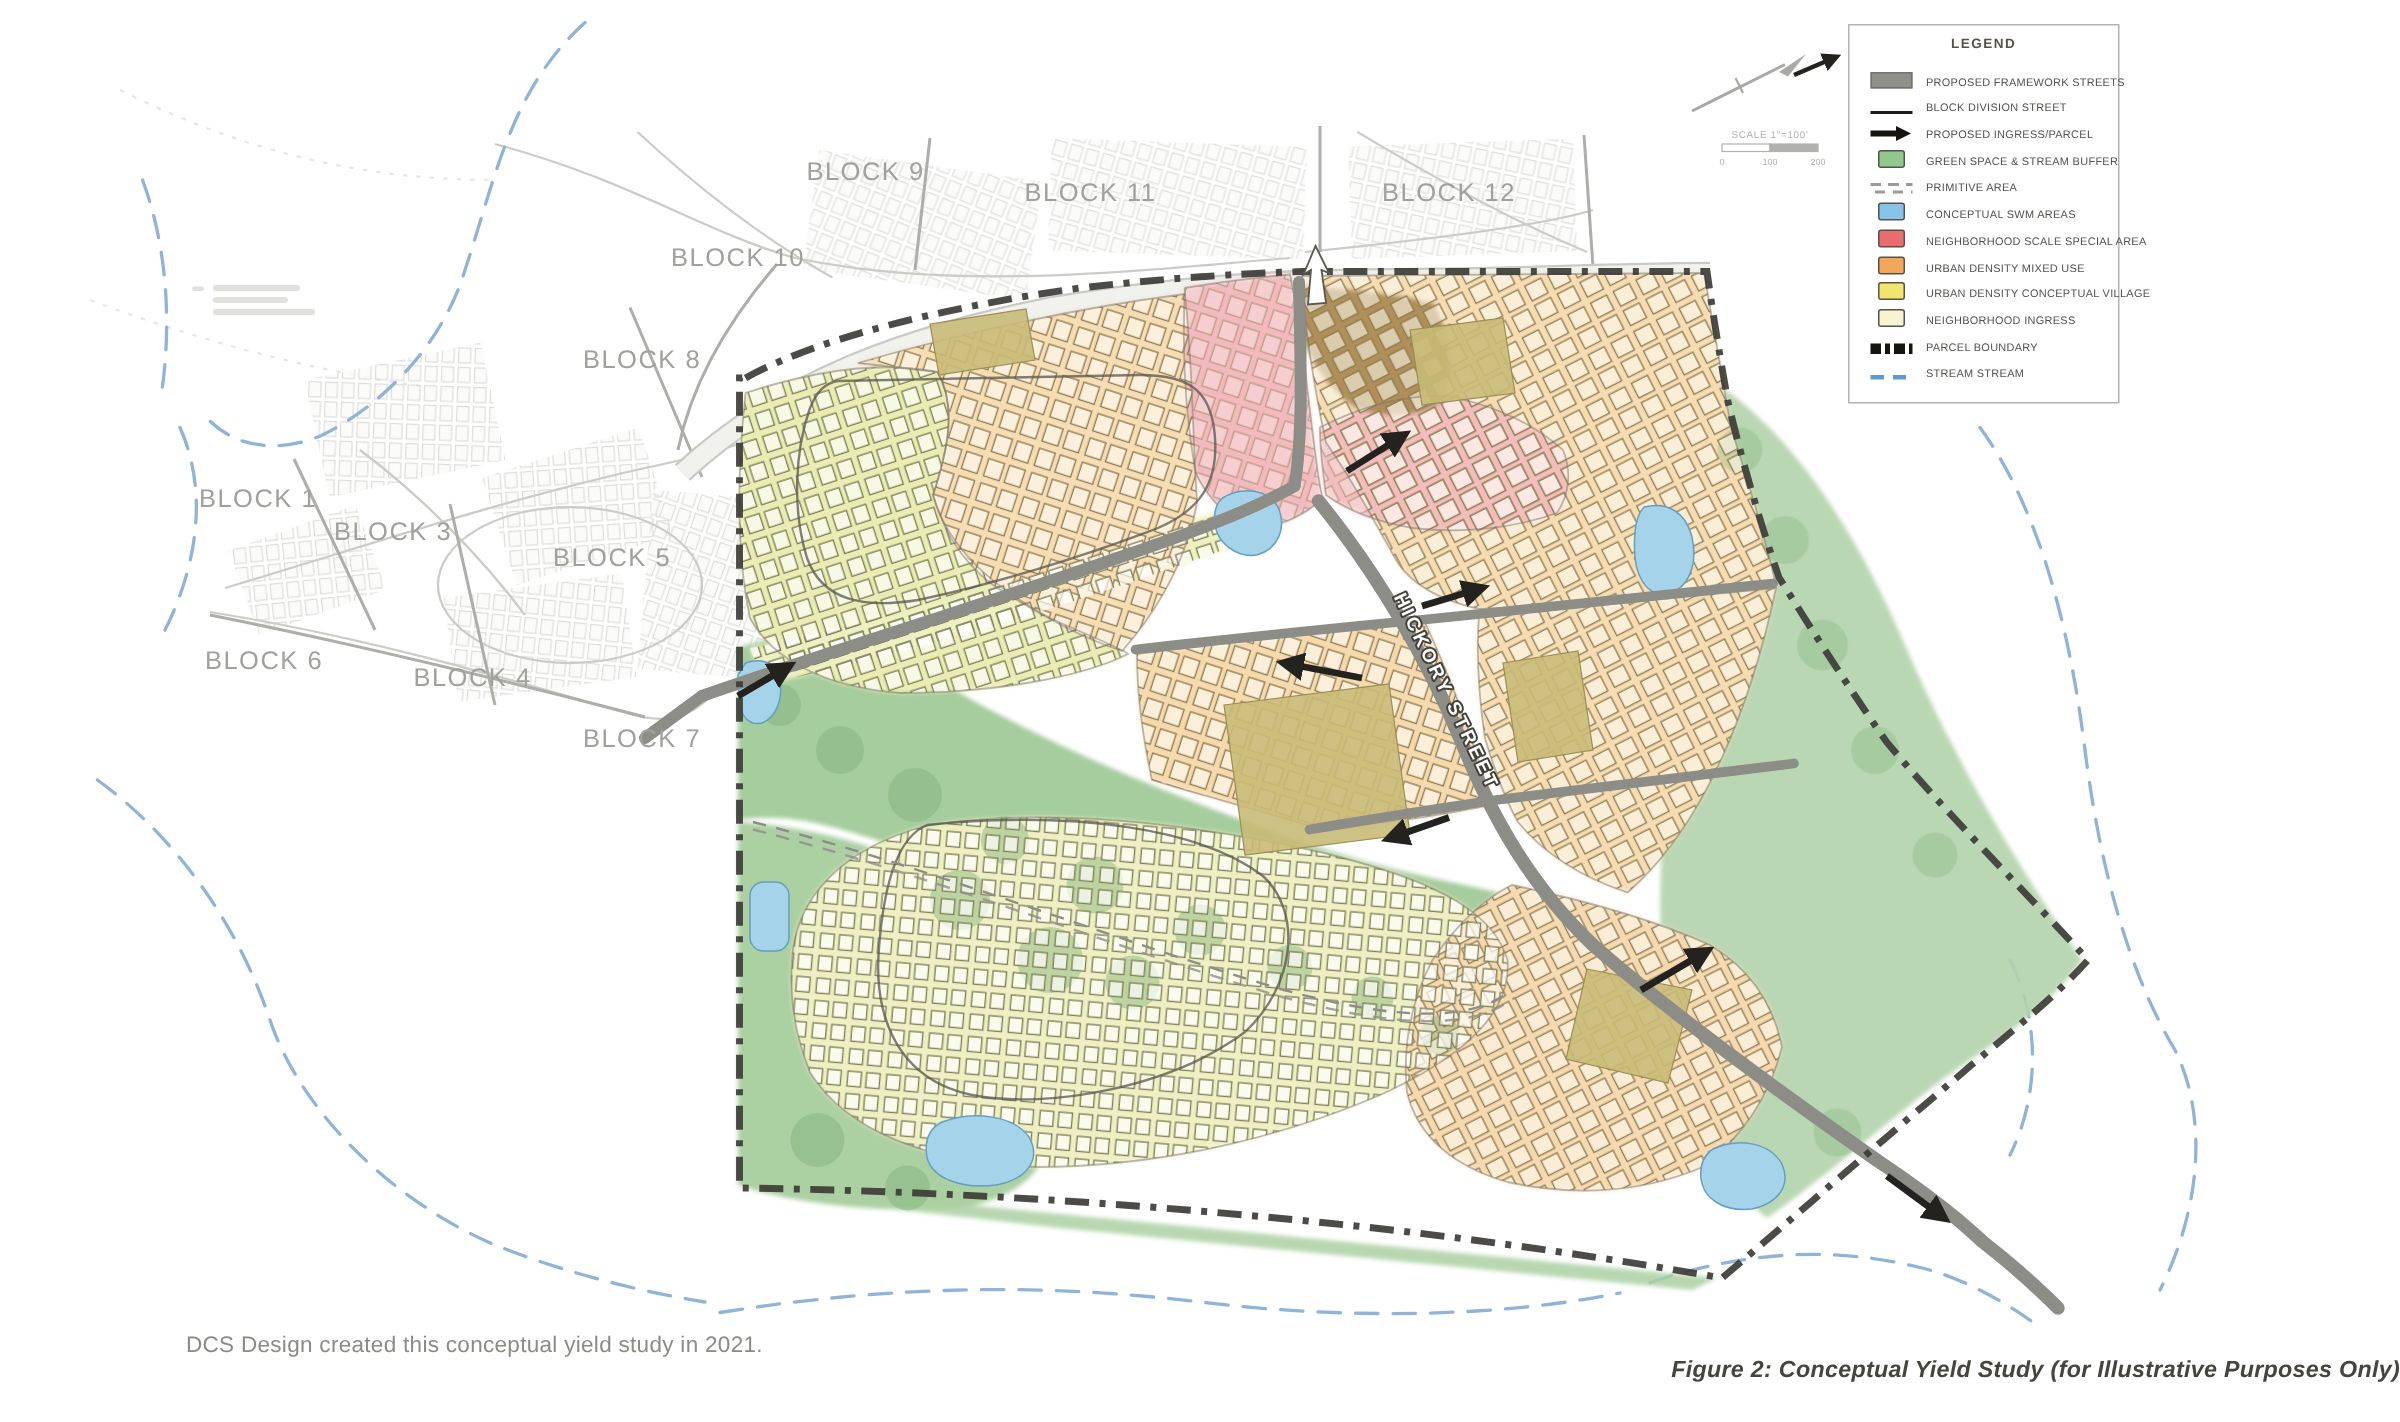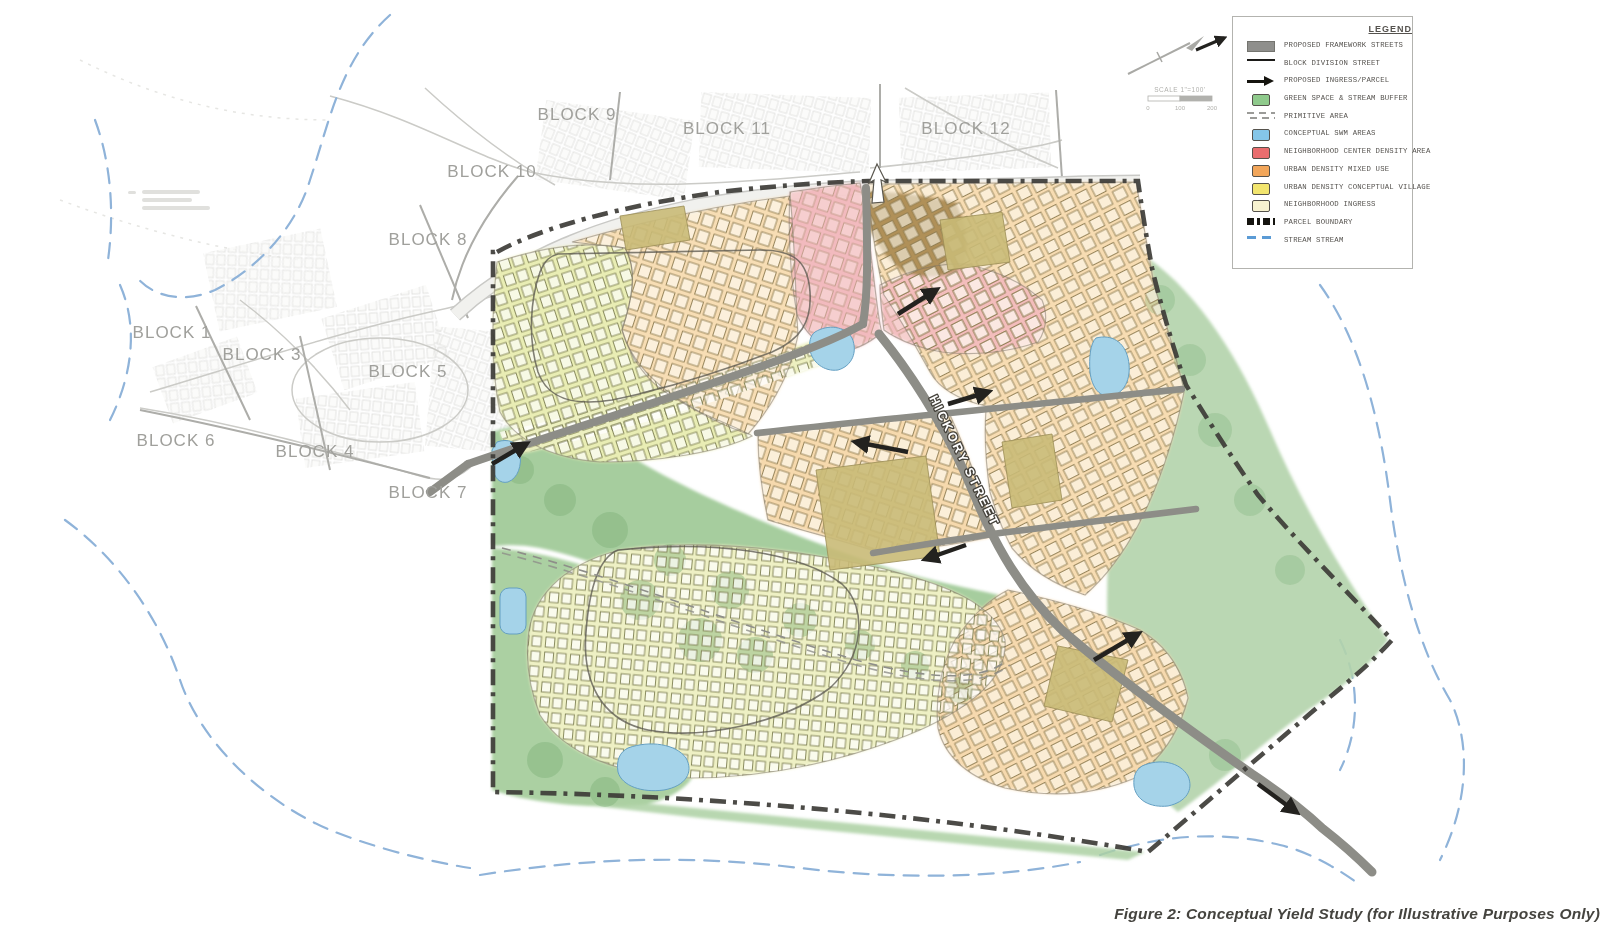--- a/index.html
+++ b/index.html
@@ -10,24 +10,24 @@
 
   .block-label { fill: #a0a09c; font-size: 17px; letter-spacing: 1px; }
   .street-label { font-size: 12.5px; font-weight: bold; letter-spacing: 2.5px; fill: #ffffff;
                   stroke: #44413a; stroke-width: 2.6px; paint-order: stroke; stroke-linejoin: round; }
   .scale-text { fill: #b1b1ad; font-size: 6.5px; letter-spacing: .5px; }
   .scale-tick { fill: #b1b1ad; font-size: 6px; }
   .zstroke { fill: none; stroke: #7b7466; stroke-opacity: .5; stroke-width: 1.2; }
 
   .legend { position: absolute; left: 1232px; top: 16px; width: 181px; height: 253px;
             background: rgba(255,255,255,.97); border: 1px solid #b3b3af; padding: 7px 0 0 0; }
-  .lg-title { text-align: right; font-size: 9px; font-weight: bold; color: #55524e;
-              text-decoration: underline; letter-spacing: 1px; margin-bottom: 5px; }
+  .lg-title { text-align: center; font-size: 9px; font-weight: bold; color: #55524e;
+              letter-spacing: 1px; margin-bottom: 5px; }
   .lg-rows { padding: 2px 8px 0 14px; }
-  .lg-row { display: flex; align-items: flex-start; gap: 9px; height: 17.7px; font-family: Liberation Mono, monospace; }
+  .lg-row { display: flex; align-items: flex-end; gap: 9px; height: 17.7px; }
   .lg-label { font-size: 7.3px; color: #55524e; letter-spacing: .2px; white-space: nowrap; }
   .sw { flex: none; width: 28px; display: flex; align-items: center; justify-content: center; }
   .sw-framework { height: 11px; background: #8f8f8c; border: 1px solid #74746f; }
   .sw-line { height: 2.4px; background: #1c1b19; }
   .sw-arrow { height: 10px; justify-content: flex-start; }
   .sw-arrow .shaft { width: 17px; height: 3.5px; background: #15140f; }
   .sw-arrow .head { width: 0; height: 0; border-left: 10px solid #15140f;
                     border-top: 5.5px solid transparent; border-bottom: 5.5px solid transparent; }
   .sw-sq { width: 18px; height: 12px; border: 1.2px solid #55524c; border-radius: 2px; margin: 0 5px; }
   .sq-green  { background: #8fca8c; }
@@ -337,21 +337,21 @@
     <div class="lg-row">
       <span class="sw">
             <span class="sw-sq sq-blue"></span>
           </span>
       <span class="lg-label">CONCEPTUAL SWM AREAS</span>
     </div>
     <div class="lg-row">
       <span class="sw">
             <span class="sw-sq sq-red"></span>
           </span>
-      <span class="lg-label">NEIGHBORHOOD CENTER DENSITY AREA</span>
+      <span class="lg-label">NEIGHBORHOOD SCALE SPECIAL AREA</span>
     </div>
     <div class="lg-row">
       <span class="sw">
             <span class="sw-sq sq-orange"></span>
           </span>
       <span class="lg-label">URBAN DENSITY MIXED USE</span>
     </div>
     <div class="lg-row">
       <span class="sw">
             <span class="sw-sq sq-yellow"></span>
@@ -368,15 +368,16 @@
       <span class="sw sw-parcel"></span>
       <span class="lg-label">PARCEL BOUNDARY</span>
     </div>
     <div class="lg-row">
       <span class="sw sw-stream"></span>
       <span class="lg-label">STREAM STREAM</span>
     </div>
   </div>
 </div>
 
+<div class="credit">DCS Design created this conceptual yield study in 2021.</div>
 <div class="fig-caption">Figure 2:  Conceptual Yield Study (for Illustrative Purposes Only)</div>
 
 </div>
 
 </body></html>

